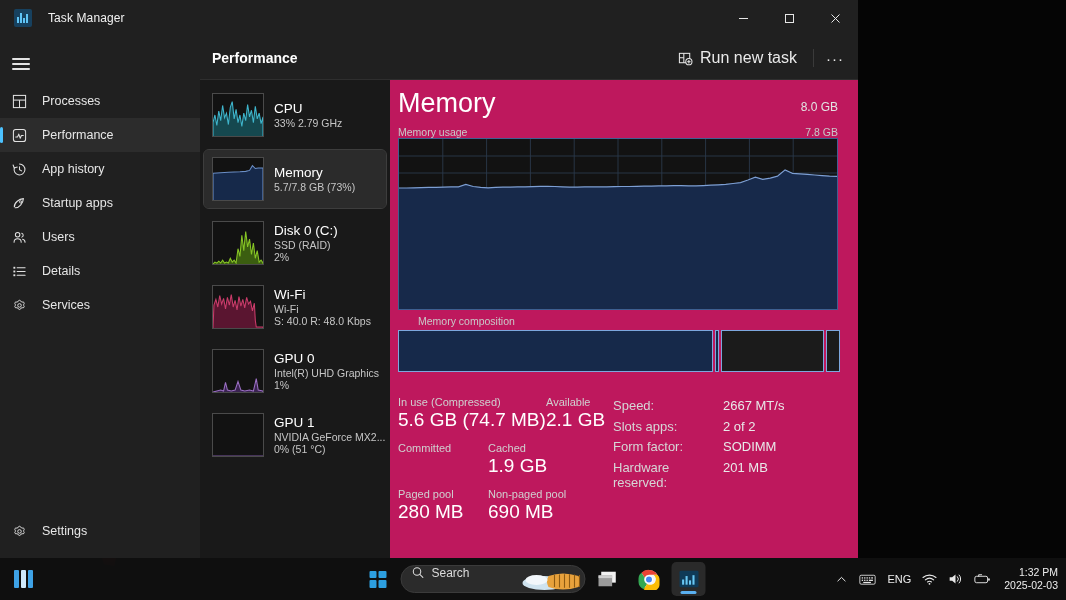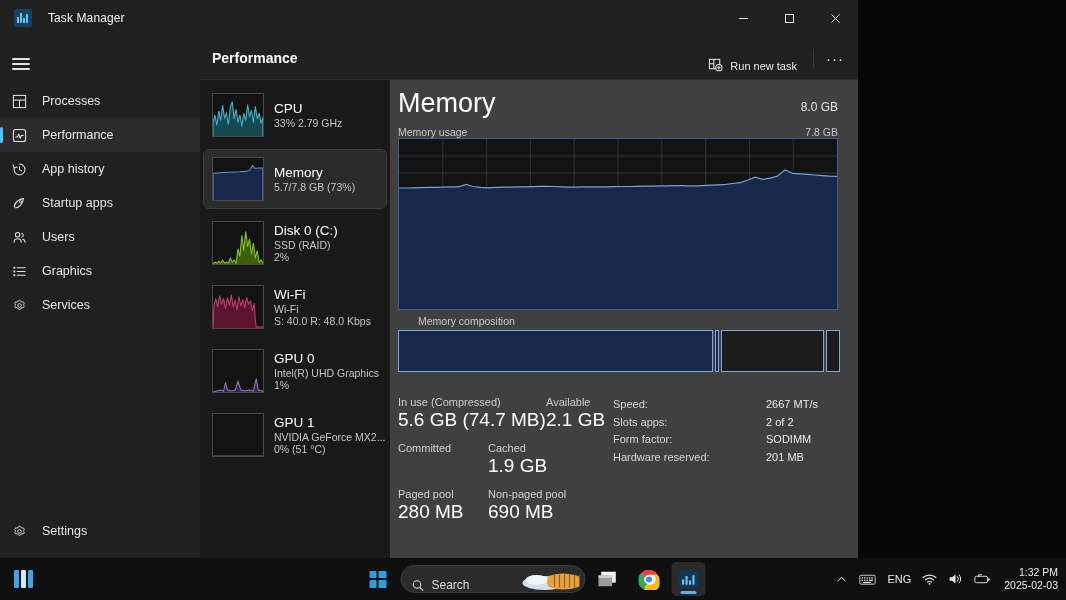--- a/index.html
+++ b/index.html
@@ -66,31 +66,31 @@
   .navicon { width: 22px; height: 18px; display:flex; align-items:center; justify-content:flex-start; color:#e2e2e2; }
   .navlabel { margin-left: 8px; }
   .nav-settings { position: absolute; left: 0; bottom: 10px; width: 200px; }
 
   
   .pane { flex: 1; background: #202020; position: relative; }
   .pane-header { height: 44px; display: flex; align-items: center; position: relative; }
   .pane-title { margin-left: 12px; font-size: 14px; font-weight: bold; color: #ffffff; }
   .hdr-right { position: absolute; right: 8px; top: 0; height: 44px; display: flex; align-items: center; }
   .runtask {
-    display: flex; align-items: flex-end; height: 28px; padding: 0 10px;
-    color: #e9e9e9; font-size: 11px; border-radius: 4px; background: transparent;
+    display: flex; align-items: center; height: 28px; padding: 0 10px;
+    color: #e9e9e9; font-size: 16px; border-radius: 4px; background: transparent;
     border: none;
   }
   .runtask .ri { margin-right: 7px; display:flex; }
   .vsep { width:1px; height:18px; background:#3a3a3a; margin: 0 6px; }
   .dots { width: 30px; height: 28px; display:flex; align-items:center; justify-content:center;
           color:#e9e9e9; font-size: 15px; letter-spacing: 1px; }
   .hdr-rule { position:absolute; left:0; right:0; bottom:0; height:1px; background:#2e2e2e; }
 
-  .content { position: absolute; top: 44px; left: 0; right: 0; bottom: 0; display: flex; background:#404040; }
+  .content { position: absolute; top: 44px; left: 0; right: 0; bottom: 0; display: flex; background:#be185d; }
 
   
   .reslist { width: 190px; background: #191919; padding-top: 6px; }
   .resitem { height: 58px; margin: 0 4px 6px 4px; border-radius: 5px; display: flex; align-items: center; padding-left: 8px; }
   .resitem.selected { background: #2b2b2b; outline: 1px solid #3d3d3d; }
   .spark { width: 52px; height: 44px; border: 1px solid #4a4a4a; background: #121212; flex: none; }
   .spark svg { display:block; width:100%; height:100%; }
   .restext { margin-left: 10px; line-height: 1.18; overflow: hidden; }
   .resname { font-size: 13.5px; color: #ffffff; }
   .ressub { font-size: 10.5px; color: #c6c6c6; white-space: nowrap; }
@@ -116,33 +116,33 @@
   .seg + .seg { margin-left: 2px; }
 
   
   .stats { position: relative; margin-top: 24px; display: flex; }
   .stats-left { width: 215px; }
   .srow { display: flex; margin-bottom: 11px; }
   .scell { }
   .slabel { font-size: 11px; color: #d0d0d0; }
   .svalue { font-size: 19px; color: #ffffff; margin-top: 1px; line-height: 1.15; }
   .stats-right { margin-left: 0; padding-top: 2px; }
-  .trow { display: flex; font-size: 11px; color: #d6d6d6; margin-bottom: 5.5px; gap: 43px; }
+  .trow { display: flex; font-size: 13px; color: #d6d6d6; margin-bottom: 5.5px; }
   .tlabel { width: 110px; }
   .tvalue { color: #e9e9e9; }
 
   
   .taskbar { position: absolute; left:0; bottom:0; width: 1066px; height: 42px; background: rgba(16,16,16,.97); }
   .tb-center { position:absolute; left: 50%; transform: translateX(-50%); top:0; height:42px; display:flex; align-items:center; gap: 6px; }
   .tb-btn { width: 34px; height: 34px; border-radius: 5px; display:flex; align-items:center; justify-content:center; position: relative; }
   .startlogo { width:17px; height:17px; display:grid; grid-template-columns:1fr 1fr; grid-template-rows:1fr 1fr; gap:2px; }
   .startlogo i { background:#2d9fe0; display:block; border-radius:1px; }
   .searchbox {
     width: 185px; height: 28px; border-radius: 14px; background:#2b2b2b; border:1px solid #3b3b3b;
-    display:flex; align-items:flex-end; padding-left:10px; position: relative; overflow: hidden;
+    display:flex; align-items:flex-start; padding-left:10px; position: relative; overflow: hidden;
   }
   .searchbox .stext { font-size: 12px; color:#dcdcdc; margin-left: 7px; }
   .sb-img { position:absolute; right: -6px; top: 2px; width: 72px; height: 24px; }
   .tb-taskicon { width: 34px; height:34px; display:flex; align-items:center; justify-content:center; border-radius:5px; position:relative; }
   .tb-taskicon.active { background:#2a2a2a; }
   .tb-underline { position:absolute; bottom: 2px; left: 50%; transform: translateX(-50%); width: 16px; height: 3px; background:#5ab0f0; border-radius:2px; }
   .tray { position:absolute; right: 8px; top:0; height:42px; display:flex; align-items:center; gap: 11px; color:#e8e8e8; }
   .tray .ti { display:flex; align-items:center; justify-content:center; }
   .trayclock { text-align:right; line-height:1.25; font-size: 10.5px; color:#ededed; margin-left: 2px; }
   .eng { font-size: 11px; color: #ededed; }
@@ -263,21 +263,21 @@
                   <rect x="1.5" y="7" width="2" height="2"></rect>
                   <rect x="1.5" y="11" width="2" height="2"></rect>
                 </g>
               <g stroke="#e2e2e2" stroke-width="1.1" stroke-linecap="round">
                   <line x1="5.5" y1="4" x2="14" y2="4"></line>
                   <line x1="5.5" y1="8" x2="14" y2="8"></line>
                   <line x1="5.5" y1="12" x2="14" y2="12"></line>
                 </g>
             </svg>
           </span>
-          <span class="navlabel">Graphics</span>
+          <span class="navlabel">Details</span>
         </div>
 
         <div class="navitem">
           <span class="navicon">
             <svg width="15" height="15" viewBox="0 0 16 16">
                 <path d="M8 2.4c-.8 0-1.3.6-1.4 1.3-.5.2-1 .4-1.4.7-.6-.4-1.4-.3-1.9.3s-.4 1.4.2 1.9c-.1.5-.1 1 0 1.5-.6.5-.7 1.3-.2 1.9s1.3.7 1.9.3c.4.3.9.6 1.4.7.1.7.6 1.3 1.4 1.3s1.3-.6 1.4-1.3c.5-.2 1-.4 1.4-.7.6.4 1.4.3 1.9-.3s.4-1.4-.2-1.9c.1-.5.1-1 0-1.5.6-.5.7-1.3.2-1.9s-1.3-.7-1.9-.3c-.4-.3-.9-.6-1.4-.7C9.3 3 8.8 2.4 8 2.4z" fill="none" stroke="#e2e2e2" stroke-width="1"></path>
                 <circle cx="8" cy="7.9" r="1.9" fill="none" stroke="#e2e2e2" stroke-width="1"></circle>
               </svg>
           </span>
           <span class="navlabel">Services</span>

